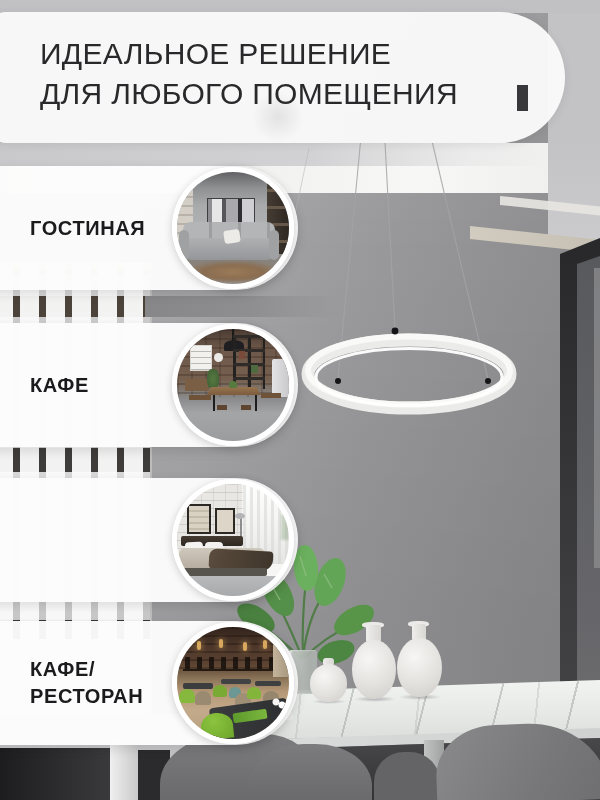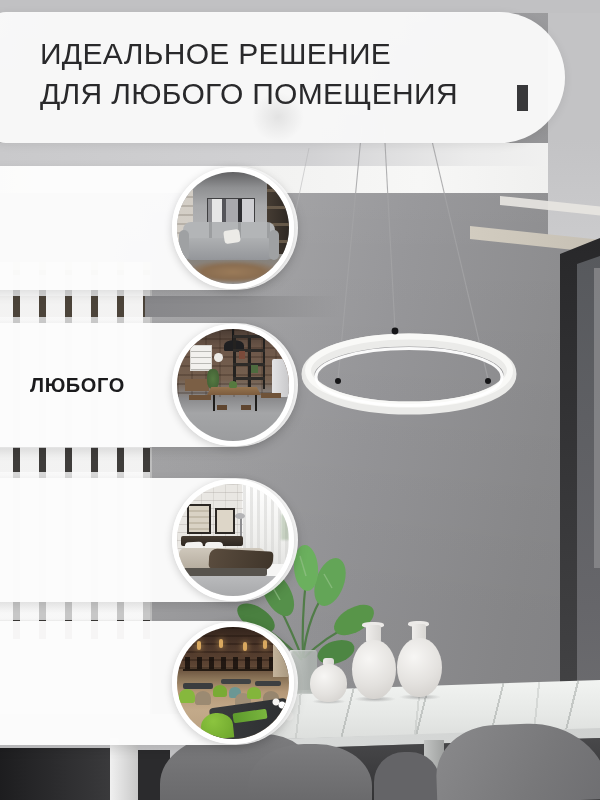--- a/index.html
+++ b/index.html
@@ -187,37 +187,38 @@
 
   <div class="abs banner">
     <div class="banner-title">ИДЕАЛЬНОЕ РЕШЕНИЕ
 ДЛЯ ЛЮБОГО ПОМЕЩЕНИЯ</div>
   </div>
   <div class="abs ghost"></div>
   <div class="abs dark-sq"></div>
 
   <div class="badge" style="top:166px">
     <div class="pill"></div>
+    <div class="badge-label">ГОСТИНАЯ</div>
     <div class="photo">
       <div class="abs" style="inset:0;background:linear-gradient(180deg,#626264 0,#8f9092 14%,#a9aaac 30%,#b2b3b5 52%,#97989a 66%,#86827c 78%,#8f867f 88%,#97989a 100%)"></div>
       <div class="abs" style="left:0;top:8px;width:16px;height:66px;background:repeating-linear-gradient(180deg,#d8d2c9 0 7px,#b9b2a8 7px 9px);opacity:.9"></div>
       <div class="abs" style="left:90px;top:0;width:22px;height:82px;background:repeating-linear-gradient(180deg,rgba(107,93,76,.9) 0 3px,rgba(0,0,0,0) 3px 17px),linear-gradient(90deg,#453c33,#2e2823)"></div>
       <div class="abs" style="left:30px;top:26px;width:46px;height:26px;border:1px solid #3f3f41;background:linear-gradient(90deg,#8e8e92 0 4px,#e6e6e6 4px 14px,#55555a 14px 18px,#a9a9ad 18px 30px,#2e2e32 30px 34px,#cfcfd3 34px 46px)"></div>
       <div class="abs" style="left:6px;top:50px;width:92px;height:20px;border-radius:8px 8px 0 0;background:repeating-linear-gradient(90deg,#b3b5b7 0 26px,#9c9ea0 26px 29px)"></div>
       <div class="abs" style="left:4px;top:66px;width:96px;height:22px;border-radius:10px;background:linear-gradient(180deg,#aeb0b2,#94969a)"></div>
       <div class="abs" style="left:2px;top:58px;width:10px;height:30px;border-radius:6px;background:#9fa1a3"></div>
       <div class="abs" style="left:92px;top:58px;width:10px;height:30px;border-radius:6px;background:#9fa1a3"></div>
       <div class="abs" style="left:47px;top:58px;width:16px;height:13px;border-radius:3px;background:#ecebe7;transform:rotate(-8deg)"></div>
       <div class="abs" style="left:6px;top:88px;width:100px;height:24px;background:radial-gradient(50% 50%,#9b7b59,#8a6d50 60%,rgba(138,109,80,0));filter:blur(1px)"></div>
     </div>
   </div>
 
   <div class="badge" style="top:323px">
     <div class="pill"></div>
-    <div class="badge-label">ЛЮБОГО</div>
+    <div class="badge-label">КАФЕ</div>
     <div class="photo">
       <div class="abs" style="inset:0;background:linear-gradient(180deg,#4a3c33 0,#6e584a 18%,#75604f 45%,#8a8a8c 62%,#a4a5a7 75%,#9b9c9e 100%)"></div>
       <div class="abs" style="left:0;top:0;width:112px;height:68px;background:repeating-linear-gradient(180deg,rgba(40,26,18,.25) 0 2px,rgba(0,0,0,0) 2px 9px),repeating-linear-gradient(90deg,rgba(40,26,18,.18) 0 2px,rgba(0,0,0,0) 2px 14px)"></div>
       <div class="abs" style="left:55px;top:0;width:2px;height:12px;background:#1a1a1a"></div>
       <div class="abs" style="left:47px;top:11px;width:20px;height:11px;border-radius:50% 50% 8% 8%;background:#1f1f21"></div>
       <div class="abs" style="left:13px;top:16px;width:20px;height:24px;border:1px solid #d8d6d2;background:repeating-linear-gradient(180deg,#f2f1ee 0 5px,#b9b9b5 5px 6px)"></div>
       <div class="abs" style="left:37px;top:24px;width:9px;height:9px;border-radius:50%;background:#eceae6"></div>
       <div class="abs" style="left:56px;top:6px;width:32px;height:54px;background:repeating-linear-gradient(180deg,#2e2b28 0 3px,rgba(0,0,0,0) 3px 14px),repeating-linear-gradient(90deg,#242220 0 3px,rgba(0,0,0,0) 3px 15px)"></div>
       <div class="abs" style="left:62px;top:22px;width:6px;height:8px;background:#7a4a3a"></div>
       <div class="abs" style="left:74px;top:36px;width:7px;height:8px;background:#4e6b3f"></div>
@@ -251,20 +252,22 @@
       <div class="abs" style="left:28px;top:58px;width:18px;height:11px;border-radius:4px;background:#f2f1ef"></div>
       <div class="abs" style="left:2px;top:64px;width:86px;height:22px;border-radius:6px;background:linear-gradient(180deg,#cfc8bc,#b4ab9d)"></div>
       <div class="abs" style="left:32px;top:66px;width:64px;height:20px;border-radius:8px 4px 12px 4px;background:linear-gradient(100deg,#5a4c3e,#3f352a);transform:rotate(3deg)"></div>
       <div class="abs" style="left:6px;top:84px;width:84px;height:8px;border-radius:2px;background:#57534d"></div>
       <div class="abs" style="left:0;top:92px;width:112px;height:20px;background:linear-gradient(180deg,#b9babc,#a8a9ab)"></div>
     </div>
   </div>
 
   <div class="badge" style="top:621px">
     <div class="pill"></div>
+    <div class="badge-label">КАФЕ/
+РЕСТОРАН</div>
     <div class="photo">
       <div class="abs" style="inset:0;background:linear-gradient(180deg,#33241c 0,#4a3529 16%,#5d4433 34%,#8a7458 46%,#b59877 58%,#c3aa8a 74%,#b89f80 100%)"></div>
       <div class="abs" style="left:0;top:0;width:112px;height:45px;background:repeating-linear-gradient(180deg,rgba(20,10,6,.3) 0 2px,rgba(0,0,0,0) 2px 8px)"></div>
       <div class="abs" style="left:20px;top:14px;width:4px;height:9px;border-radius:2px;background:#d9a85f;box-shadow:0 0 6px rgba(217,168,95,.9)"></div>
       <div class="abs" style="left:42px;top:12px;width:4px;height:9px;border-radius:2px;background:#d9a85f;box-shadow:0 0 6px rgba(217,168,95,.9)"></div>
       <div class="abs" style="left:66px;top:15px;width:4px;height:9px;border-radius:2px;background:#d9a85f;box-shadow:0 0 6px rgba(217,168,95,.9)"></div>
       <div class="abs" style="left:86px;top:13px;width:4px;height:9px;border-radius:2px;background:#d9a85f;box-shadow:0 0 6px rgba(217,168,95,.9)"></div>
       <div class="abs" style="left:8px;top:30px;width:96px;height:12px;opacity:.85;background:repeating-linear-gradient(90deg,#17100c 0 5px,rgba(0,0,0,0) 5px 12px)"></div>
       <div class="abs" style="left:6px;top:42px;width:100px;height:2px;background:#241a12"></div>
       <div class="abs" style="left:96px;top:0;width:16px;height:50px;background:linear-gradient(90deg,#c4b49c,#a8987f)"></div>

